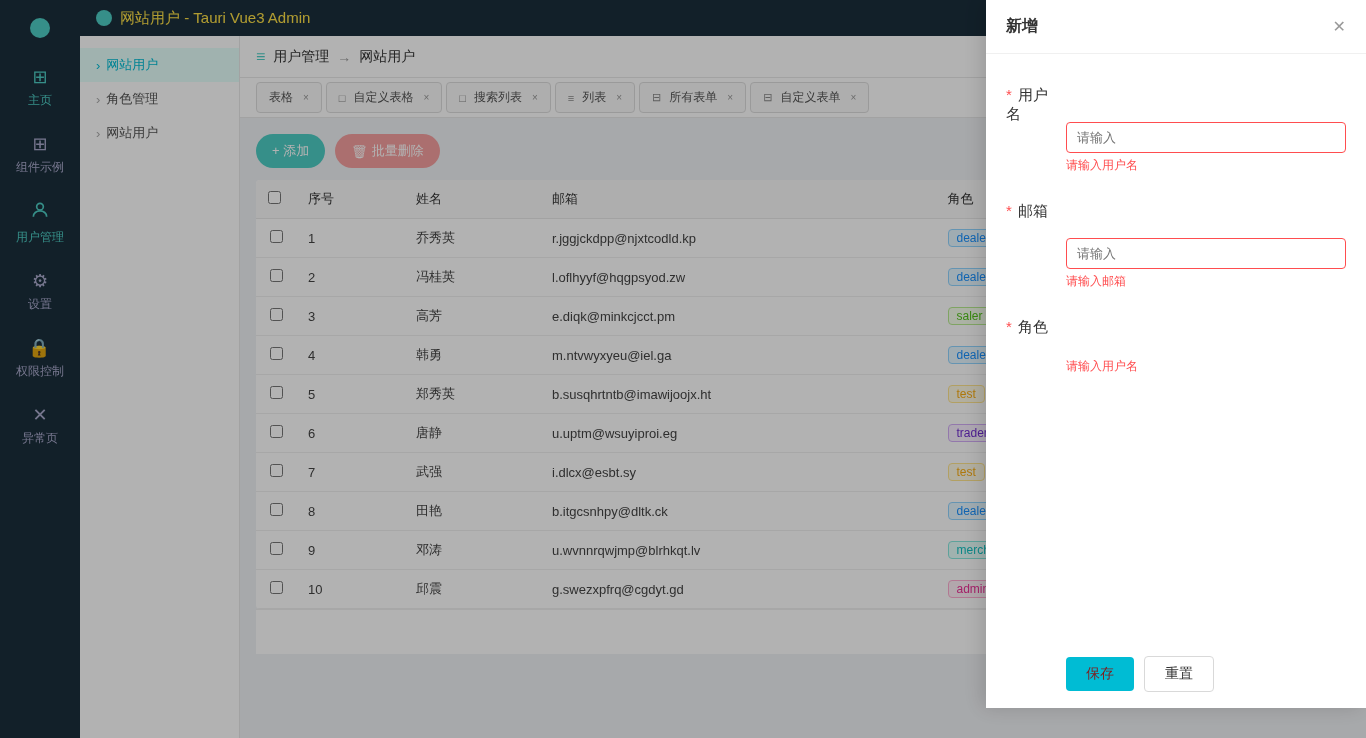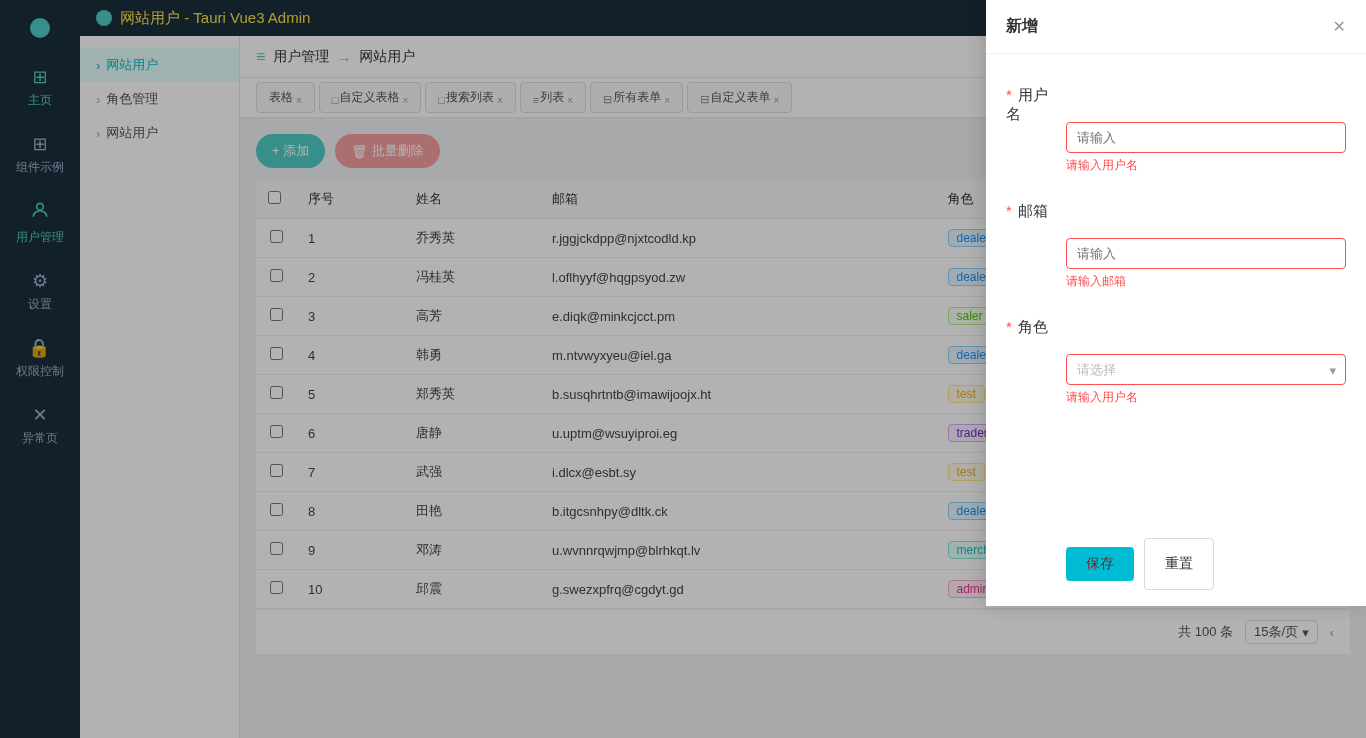--- a/index.html
+++ b/index.html
@@ -102,22 +102,22 @@
       align-items: center;
       padding: 0 16px;
       gap: 4px;
       height: 40px;
       flex-shrink: 0;
       border-bottom: 1px solid #e8e8e8;
       overflow-x: auto;
     }
     .tab {
       display: flex;
-      align-items: flex-end;
-      gap: 1px;
+      align-items: center;
+      gap: 8px;
       padding: 6px 12px;
       border: 1px solid #ddd;
       border-radius: 4px;
       font-size: 12px;
       cursor: pointer;
       white-space: nowrap;
       color: #555;
       background: #fafafa;
     }
     .tab .tab-close { color: #999; font-size: 10px; margin-left: 2px; }
@@ -226,21 +226,21 @@
       top: 0; left: 0; right: 0; bottom: 0;
       background: rgba(0,0,0,0.3);
       z-index: 100;
     }
 
     
     .dialog-panel {
       position: fixed;
       top: 0; right: 0;
       width: 380px;
-      height: 606px;
+      height: 708px;
       background: #fff;
       z-index: 200;
       box-shadow: -4px 0 20px rgba(0,0,0,0.15);
       display: flex;
       flex-direction: column;
     }
     .dialog-header {
       display: flex;
       align-items: center;
       justify-content: space-between;
@@ -311,21 +311,21 @@
       border: none;
       padding: 8px 20px;
       border-radius: 4px;
       cursor: pointer;
       font-size: 14px;
     }
     .btn-reset {
       background: #fff;
       color: #333;
       border: 1px solid #d9d9d9;
-      padding: 16px 20px;
+      padding: 8px 20px;
       border-radius: 4px;
       cursor: pointer;
       font-size: 14px;
     }
 
     input[type="checkbox"] { cursor: pointer; }
   </style>
 </head>
 <body>
 
@@ -596,32 +596,20 @@
       </div>
     </div>
 
     <div class="form-item">
       <div class="form-row">
         <div class="form-label-col">
           <span class="req">*</span>
           <span>角色</span>
         </div>
         <div class="form-input-col">
-          <div class="select-wrapper">
-            <select class="form-select">
-              <option value="">请选择</option>
-              <option value="dealer">dealer</option>
-              <option value="saler">saler</option>
-              <option value="test">test</option>
-              <option value="trader">trader</option>
-              <option value="merchant">merchant</option>
-              <option value="admin">admin</option>
-            </select>
-            <span class="select-arrow">▾</span>
-          </div>
           <div class="form-hint">请输入用户名</div>
         </div>
       </div>
     </div>
   </div>
 
   <div class="dialog-footer">
     <button class="btn-save">保存</button>
     <button class="btn-reset">重置</button>
   </div>

